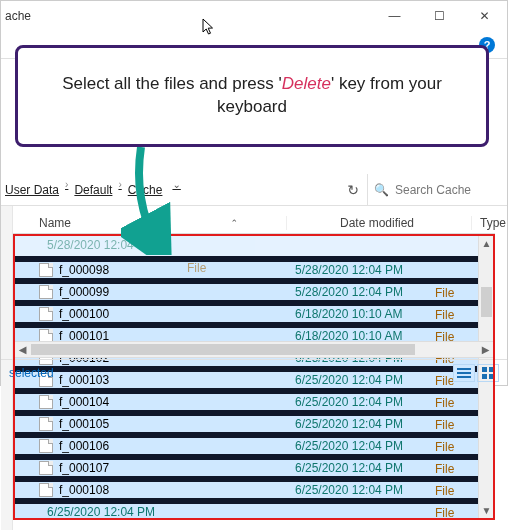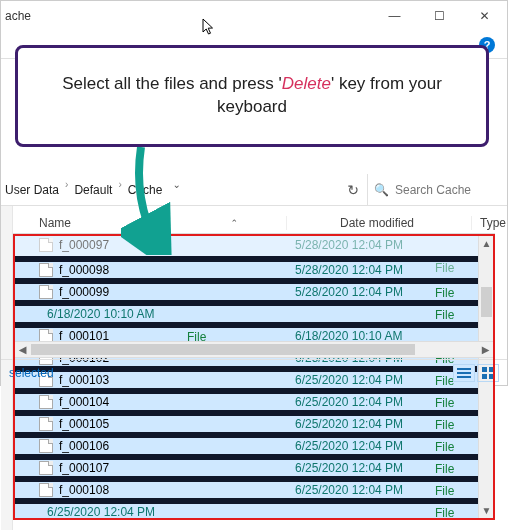--- a/index.html
+++ b/index.html
@@ -34,21 +34,21 @@
   .callout-text { font-size: 17px; color:#222; line-height:1.35; }
   .callout-text .delete { color:#d6305d; font-style: italic; }
 
   .arrow {
     position: absolute;
     z-index: 40;
   }
 
   
   .navrow { margin-top: 115px; height: 32px; display:flex; align-items:center; padding: 0 8px 0 0; border-bottom:1px solid #e0e0e0; }
-  .crumbs { flex:1; display:flex; align-items:flex-start; font-size:12px; color:#222; overflow:hidden; }
+  .crumbs { flex:1; display:flex; align-items:flex-start; font-size:12px; color:#222; overflow:hidden;text-decoration:underline; }
   .crumb { padding: 4px 4px; white-space:nowrap; }
   .crumb-sep { color:#888; font-size:10px; padding:0 2px;}
   .crumb-drop { color:#555; font-size:10px; padding-left:6px;}
   .refresh { width:28px; text-align:center; color:#555; font-size:14px; }
   .searchbox { width:132px; border-left:1px solid #e0e0e0; padding-left:6px; display:flex; align-items:center; gap:6px; font-size:12px; color:#777; height:100%; }
   .searchbox .mag { color:#777; }
 
   
   .content { position:relative; padding: 6px 12px 0 12px; }
   .headers { display:flex; font-size:12px; color:#444; border-bottom:1px solid #ddd; height:22px; align-items:center; padding-left:26px; }
@@ -60,21 +60,21 @@
   .filelist-wrap { position: relative; }
   .redbox { position:absolute; inset:0; border:2px solid #e21b1b; pointer-events:none; z-index:30;}
   .filelist { height: 286px; overflow:hidden; }
   .row { display:flex; align-items:center; height:22px; font-size:12px; background:#cfe8ff; border-top:6px solid #0f172a; padding-left:26px; }
   .row:first-child{ border-top:none;}
   .row.cut { opacity:0.55; }
   .icon-doc { width:14px; height:14px; display:inline-block; margin-right:6px; background:#fff; border:1px solid #aaa; position:relative;}
   .icon-doc:before{ content:""; position:absolute; right:-1px; top:-1px; width:4px; height:4px; background:#eee; border-left:1px solid #aaa; border-bottom:1px solid #aaa;}
   .c-name { flex: 0 0 248px; display:flex; align-items:center; }
   .c-date { flex: 0 0 140px; padding-left:8px; color:#0f766e;}
-  .c-type { flex:1; padding-left:8px; color:#15803d;margin-top:46px;}
+  .c-type { flex:1; padding-left:8px; color:#a16207;margin-top:46px;}
 
   .left-sliver { position:absolute; left:0; top:0; bottom:0; width:12px; background:#f4f4f4; border-right:1px solid #e6e6e6; }
 
   
   .hscroll { position:absolute; left:12px; right:12px; height:17px; bottom:27px; background:#f0f0f0; border:1px solid #ddd; display:flex; align-items:center;}
   .hscroll .harrow{ width:17px; text-align:center; font-size:10px; color:#666;}
   .hscroll .htrack{ flex:1; height:100%; position:relative;}
   .hscroll .hthumb{ position:absolute; left:0; width:86%; top:2px; bottom:2px; background:#cfcfcf;}
   .vscroll { position:absolute; right:0; top:0; bottom:0; width:17px; background:#f0f0f0; border:1px solid #ddd; display:flex; flex-direction:column;}
   .vscroll .varrow{ height:17px; text-align:center; font-size:10px;color:#666; line-height:17px;}
@@ -156,44 +156,44 @@
         <span class="sort-caret">⌃</span>
       </div>
       <div class="col-date">Date modified</div>
       <div class="col-type">Type</div>
     </div>
 
     <div class="filelist-wrap">
       <div class="redbox"></div>
       <div class="filelist" id="filelist">
           <div class="row cut">
-            <div class="c-name">
-              <span class="icon-doc"></span>
-              <span>f_000097</span>
-            </div>
             <div class="c-date">5/28/2020 12:04 PM</div>
             <div class="c-type">File</div>
           </div>
           <div class="row">
             <div class="c-name">
               <span class="icon-doc"></span>
               <span>f_000098</span>
             </div>
             <div class="c-date">5/28/2020 12:04 PM</div>
             <div class="c-type">File</div>
           </div>
           <div class="row">
             <div class="c-name">
               <span class="icon-doc"></span>
               <span>f_000099</span>
             </div>
             <div class="c-date">5/28/2020 12:04 PM</div>
             <div class="c-type">File</div>
           </div>
           <div class="row">
+            <div class="c-name">
+              <span class="icon-doc"></span>
+              <span>f_000100</span>
+            </div>
             <div class="c-date">6/18/2020 10:10 AM</div>
             <div class="c-type">File</div>
           </div>
           <div class="row">
             <div class="c-name">
               <span class="icon-doc"></span>
               <span>f_000101</span>
             </div>
             <div class="c-date">6/18/2020 10:10 AM</div>
             <div class="c-type">File</div>

